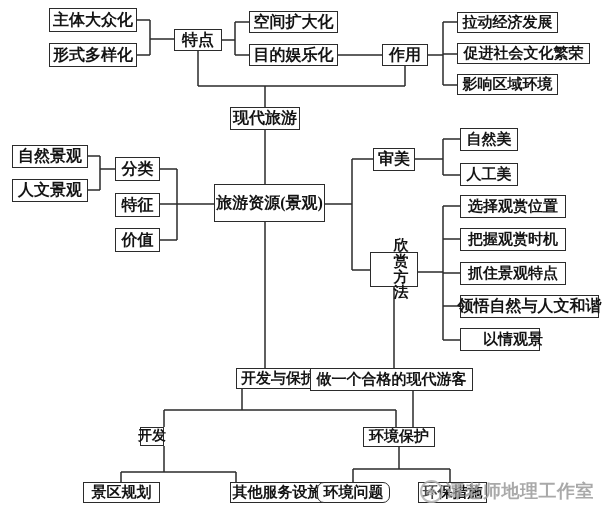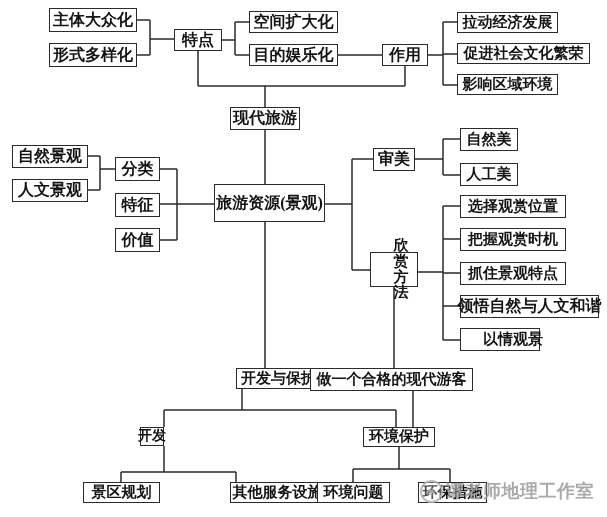--- a/index.html
+++ b/index.html
@@ -92,21 +92,21 @@
   <div class="node" style="left:460px;top:262px;width:106px;height:23px;">抓住景观特点</div>
   <div class="node" style="left:460px;top:295px;width:139px;height:23px;font-size:16px;">领悟自然与人文和谐</div>
   <div class="node" style="left:460px;top:328px;width:80px;height:23px;padding-left:26px;">以情观景</div>
 
   <div class="node" style="left:200px;top:368px;width:85px;height:21px;margin-left:36px;">开发与保护</div>
   <div class="node" style="left:310px;top:368px;width:163px;height:23px;">做一个合格的现代游客</div>
   <div class="node" style="left:140px;top:427px;width:24px;height:19px;font-size:14px;">开发</div>
   <div class="node" style="left:363px;top:427px;width:72px;height:20px;">环境保护</div>
   <div class="node" style="left:83px;top:482px;width:77px;height:21px;">景区规划</div>
   <div class="node" style="left:194px;top:482px;width:95px;height:21px;margin-left:36px;">其他服务设施</div>
-  <div class="node" style="left:317px;top:482px;width:73px;height:21px;">环境问题</div>
+  <div class="node" style="left:317px;top:482px;width:73px;height:21px;border-radius:7px;">环境问题</div>
   <div class="node" style="left:418px;top:482px;width:69px;height:21px;">环保措施</div>
 
   <div class="watermark">
     <span class="wm-stamp">❀</span>
     <span class="wm-text">谭老师地理工作室</span>
   </div>
 
 </div>
 
 </body></html>

